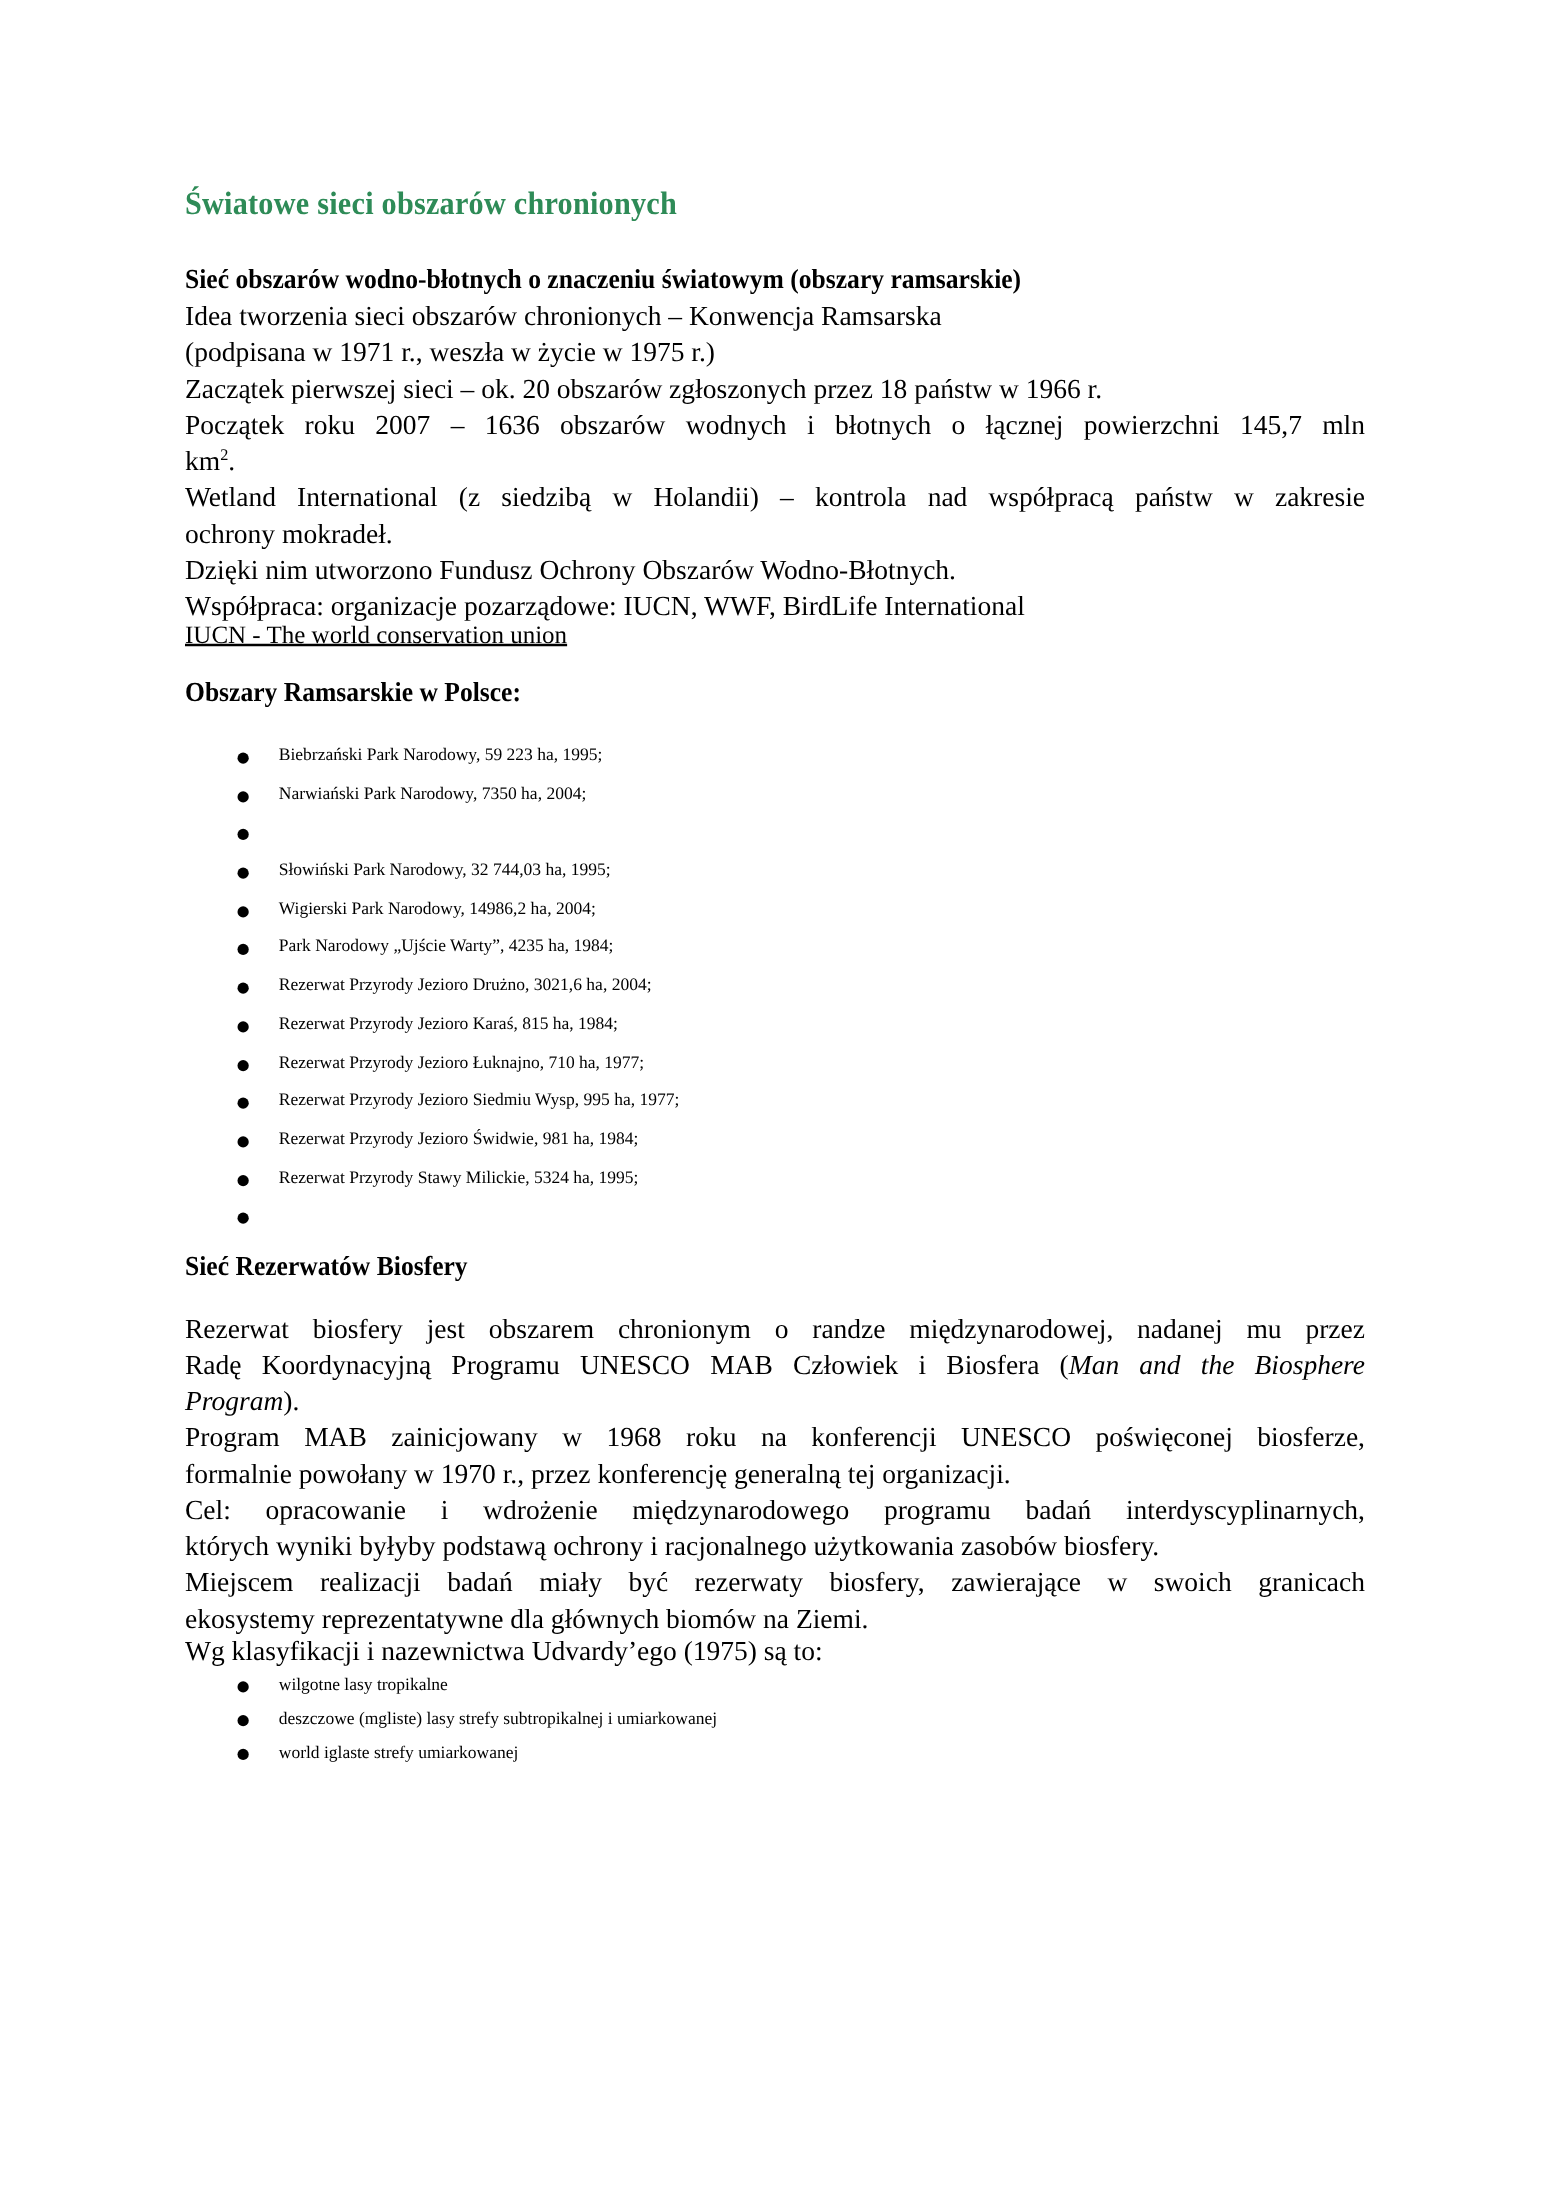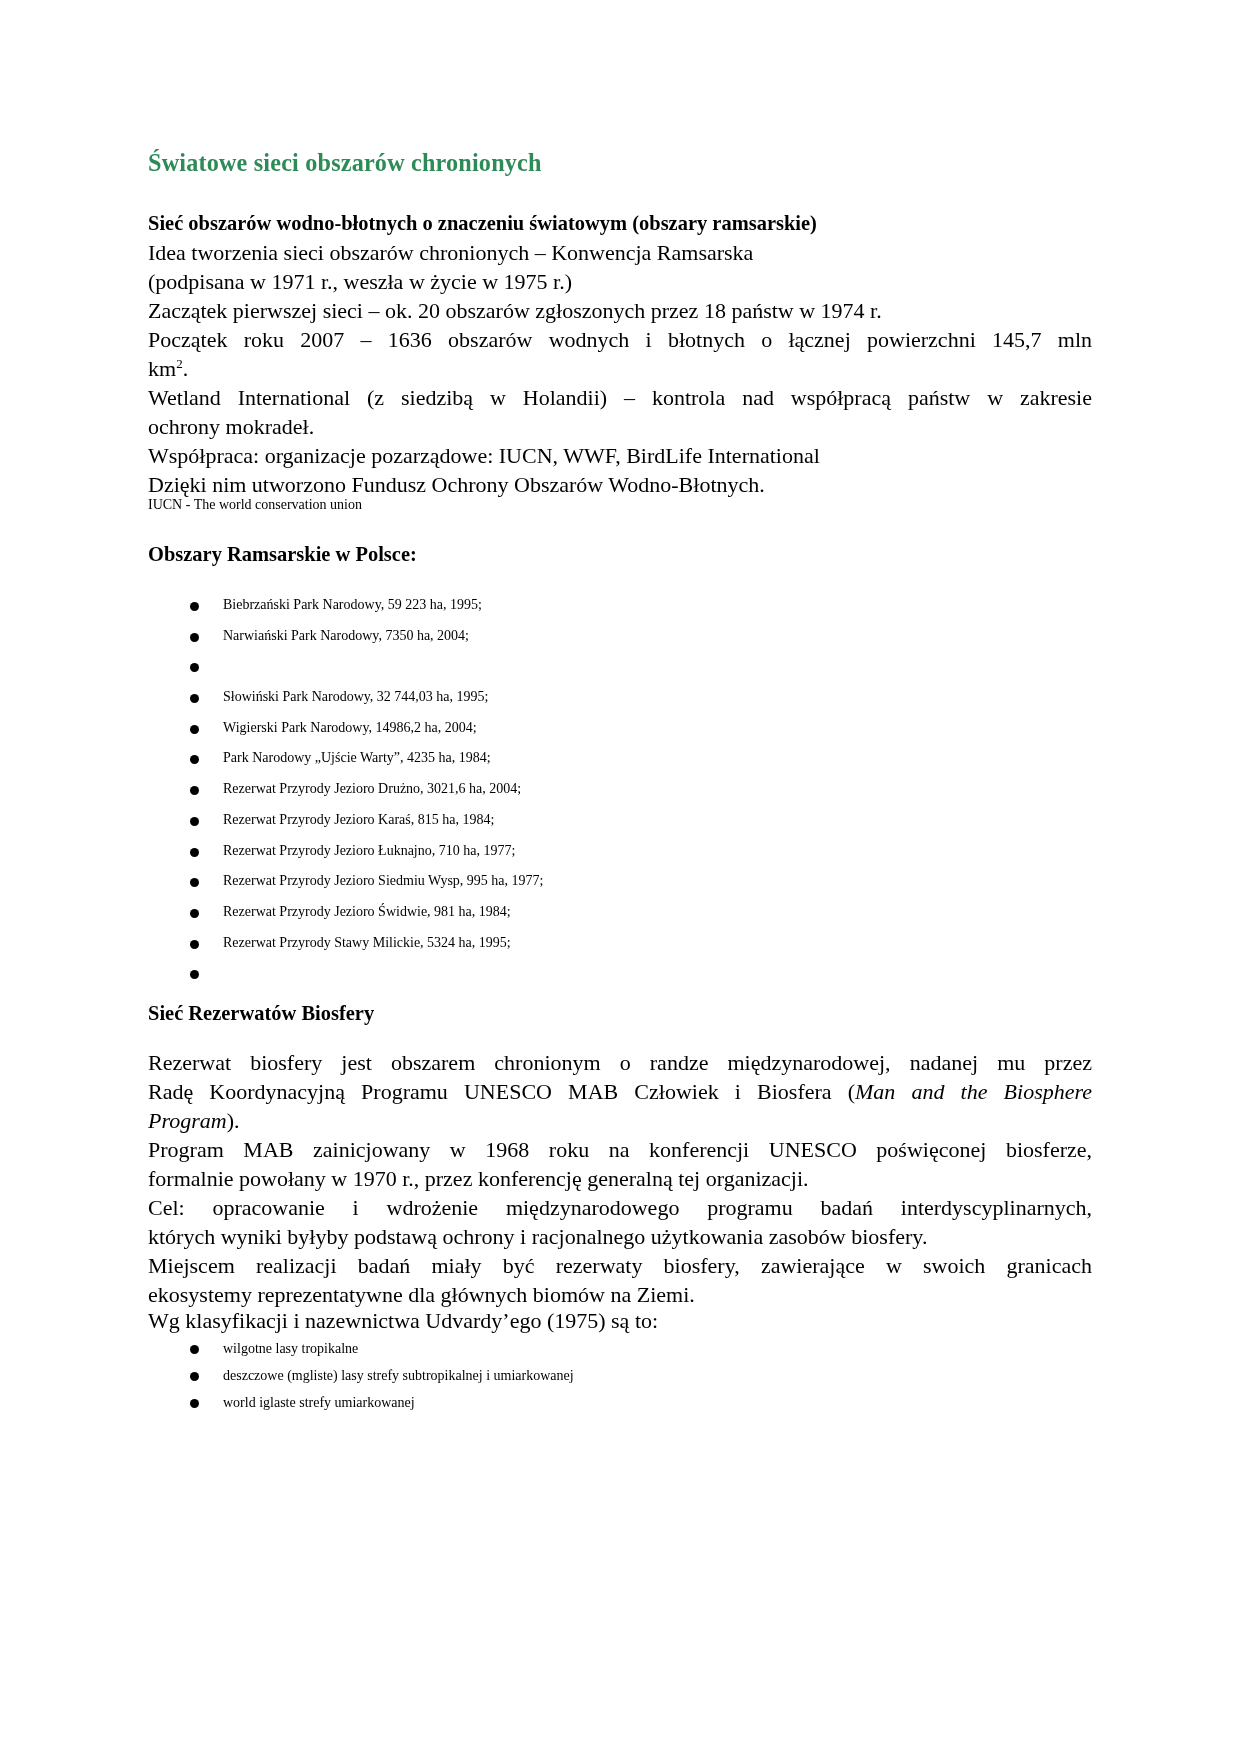--- a/index.html
+++ b/index.html
@@ -54,22 +54,23 @@
       white-space: nowrap;
     }
     .para .line.justify {
       text-align: justify;
       text-align-last: justify;
       white-space: normal;
     }
     .small {
       position: absolute;
       left: 0;
-      font-size: 14px;
+      font-size: 20px;
       white-space: nowrap;
+      text-decoration: underline;
     }
     .list {
       position: absolute;
       left: 0;
       margin: 0;
       padding: 0;
       list-style: none;
     }
     .list li {
       position: relative;
@@ -96,27 +97,27 @@
 
 <div class="page">
 
   <div class="title">Światowe sieci obszarów chronionych</div>
 
   <div class="h2" style="top:210px;">Sieć obszarów wodno-błotnych o znaczeniu światowym (obszary ramsarskie)</div>
 
   <div class="para" style="top:238px;">
     <span class="line">Idea tworzenia sieci obszarów chronionych – Konwencja Ramsarska</span>
     <span class="line">(podpisana w 1971 r., weszła w życie w 1975 r.)</span>
-    <span class="line">Zaczątek pierwszej sieci – ok. 20 obszarów zgłoszonych przez 18 państw w 1974 r.</span>
+    <span class="line">Zaczątek pierwszej sieci – ok. 20 obszarów zgłoszonych przez 18 państw w 1966 r.</span>
     <span class="line justify">Początek roku 2007 – 1636 obszarów wodnych i błotnych o łącznej powierzchni 145,7 mln</span>
     <span class="line"><span>km</span><sup>2</sup><span>.</span></span>
     <span class="line justify">Wetland International (z siedzibą w Holandii) – kontrola nad współpracą państw w zakresie</span>
     <span class="line">ochrony mokradeł.</span>
+    <span class="line">Dzięki nim utworzono Fundusz Ochrony Obszarów Wodno-Błotnych.</span>
     <span class="line">Współpraca: organizacje pozarządowe: IUCN, WWF, BirdLife International</span>
-    <span class="line">Dzięki nim utworzono Fundusz Ochrony Obszarów Wodno-Błotnych.</span>
   </div>
 
   <div class="small" style="top:497px;">IUCN - The world conservation union</div>
 
   <div class="h2" style="top:541px;">Obszary Ramsarskie w Polsce:</div>
 
   <ul class="list" style="top:590px;">
     <li><span class="bullet"></span><span>Biebrzański Park Narodowy, 59 223 ha, 1995;</span></li>
     <li><span class="bullet"></span><span>Narwiański Park Narodowy, 7350 ha, 2004;</span></li>
     <li><span class="bullet"></span></li>

